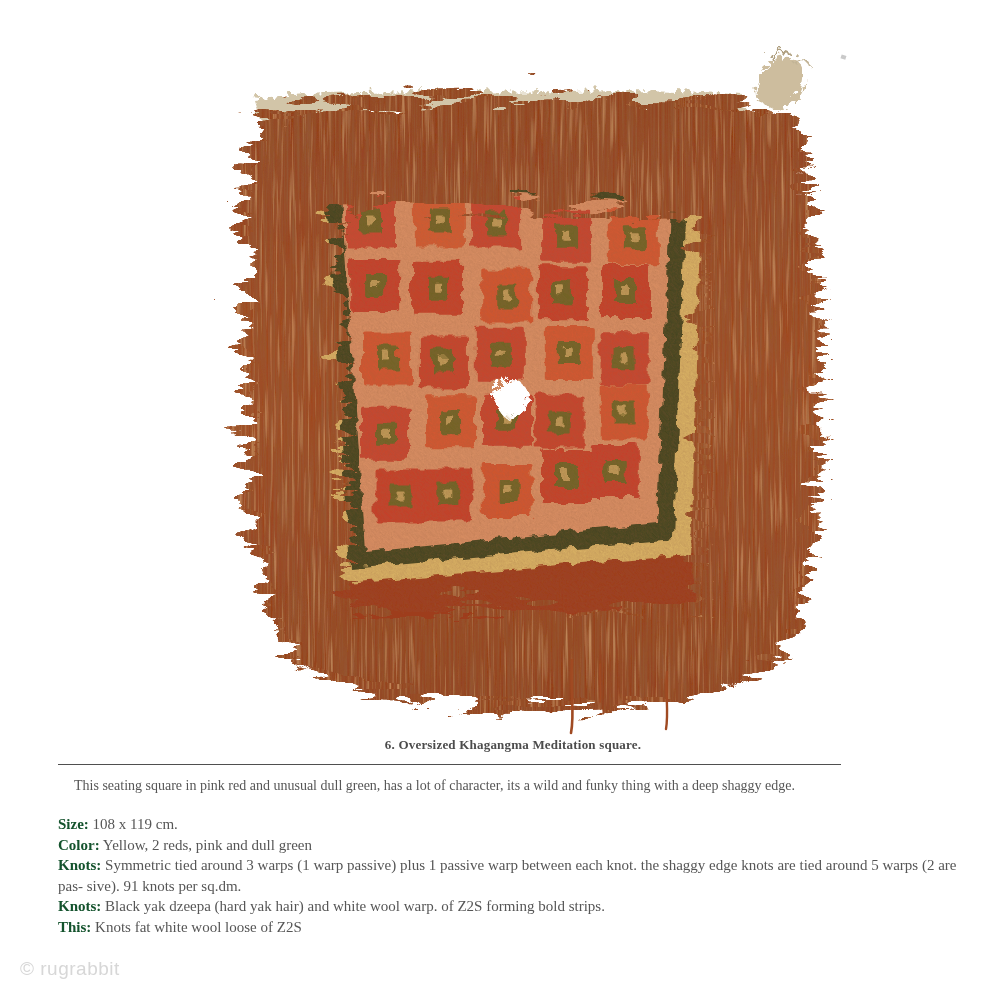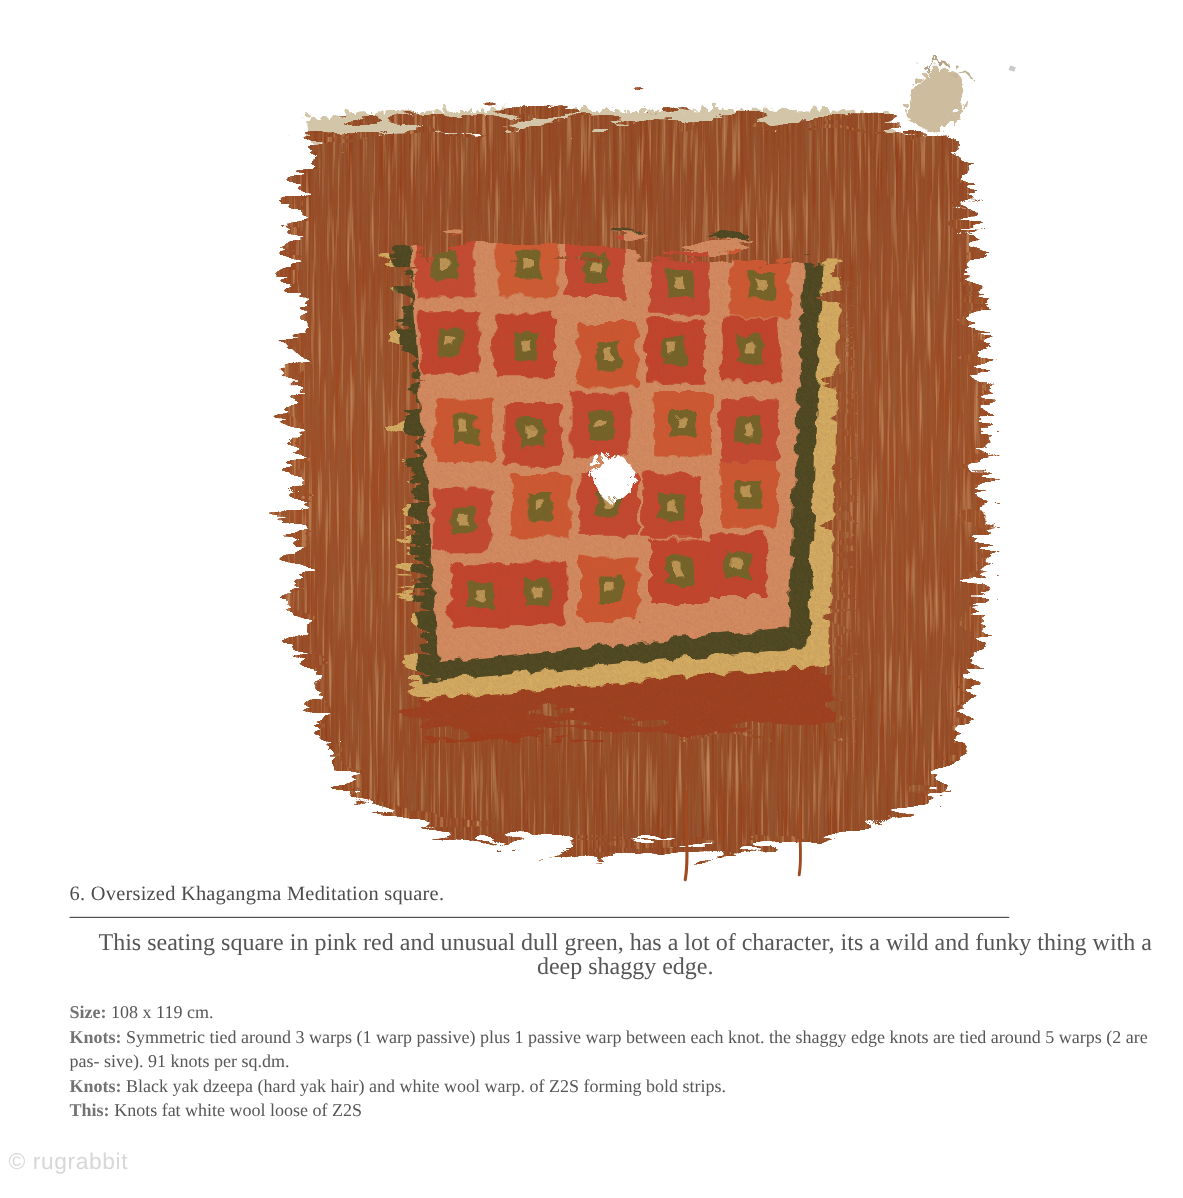--- a/index.html
+++ b/index.html
@@ -7,31 +7,32 @@
     width:986px;height:998px;position:relative;overflow:hidden;
     background:#ffffff;
     font-family:"Liberation Serif", serif;
   }
   .photo-wrap{position:absolute;left:196px;top:44px;width:652px;height:700px;}
   .photo-wrap svg{display:block;width:652px;height:700px;}
   .caption{
     position:absolute;left:58px;top:734px;width:910px;color:#555555;
   }
   .caption h1{
-    margin:0;font-size:17px;line-height:21px;font-weight:normal;color:#4c4c4c;
+    margin:0;font-size:13px;line-height:21px;font-weight:bold;color:#4c4c4c;
     letter-spacing:.2px;
+    text-align:center;
   }
   .caption hr{
     margin:9px 0 0 0;border:0;border-top:1px solid #4f4f4f;width:783px;
   }
-  .desc{margin:11px 0 0 16px;font-size:20px;line-height:20px;color:#565656;text-align:center;}
+  .desc{margin:11px 0 0 16px;font-size:14px;line-height:20px;color:#565656;}
   .details{margin-top:18px;font-size:15px;line-height:20.5px;color:#565656;}
-  .details .row b{font-weight:bold;color:#737373;}
+  .details .row b{font-weight:bold;color:#14532d;}
   .watermark{
-    position:absolute;left:7px;top:958px;font-family:"Liberation Sans", sans-serif;
+    position:absolute;left:20px;top:958px;font-family:"Liberation Sans", sans-serif;
     font-size:19px;color:#d7d7d7;letter-spacing:.5px;
   }
 </style>
 </head>
 <body>
 
 <div class="photo-wrap">
   <svg viewBox="196 44 652 700" xmlns="http://www.w3.org/2000/svg" role="img" aria-label="Oversized Khagangma meditation square rug with deep shaggy red-brown fringe, yellow and dark green borders and a grid of red squares with olive green centers on a pink field, white hole at center">
     <defs>
 
@@ -212,19 +213,20 @@
     <rect x="841" y="55" width="5" height="4" fill="#c9c9c9" transform="rotate(18 843 57)"></rect>
   </svg>
 </div>
 
 <div class="caption">
   <h1>6. Oversized Khagangma Meditation square.</h1>
   <hr>
   <p class="desc">This seating square in pink red and unusual dull green, has a lot of character, its a wild and funky thing with a deep shaggy edge.</p>
   <div class="details">
     <div class="row"><b>Size:</b> <span>108 x 119 cm.</span></div>
+    <div class="row"><b>Color:</b> <span>Yellow, 2 reds, pink and dull green</span></div>
     <div class="row"><b>Knots:</b> <span>Symmetric tied around 3 warps (1 warp passive) plus 1 passive warp between each knot. the shaggy edge knots are tied around 5 warps (2 are pas- sive). 91 knots per sq.dm.</span></div>
     <div class="row"><b>Knots:</b> <span>Black yak dzeepa (hard yak hair) and white wool warp. of Z2S forming bold strips.</span></div>
     <div class="row"><b>This:</b> <span>Knots fat white wool loose of Z2S</span></div>
   </div>
 </div>
 
 <div class="watermark">© rugrabbit</div>
 
 </body></html>

